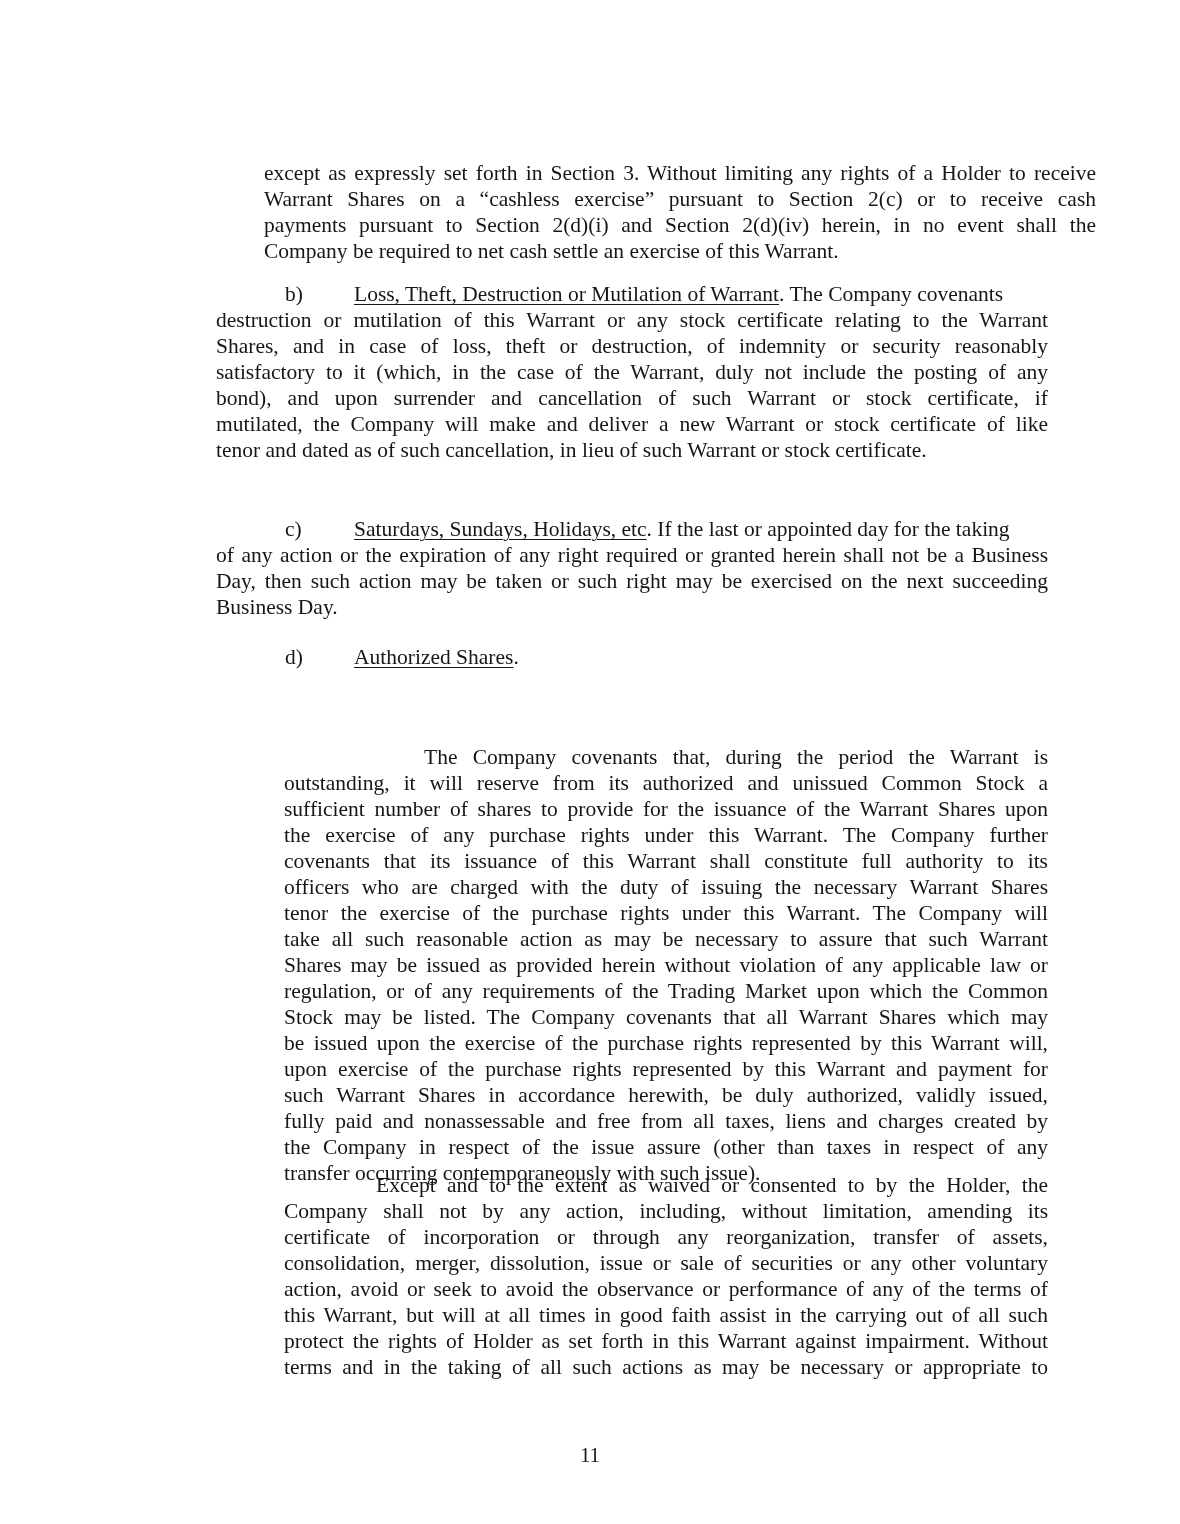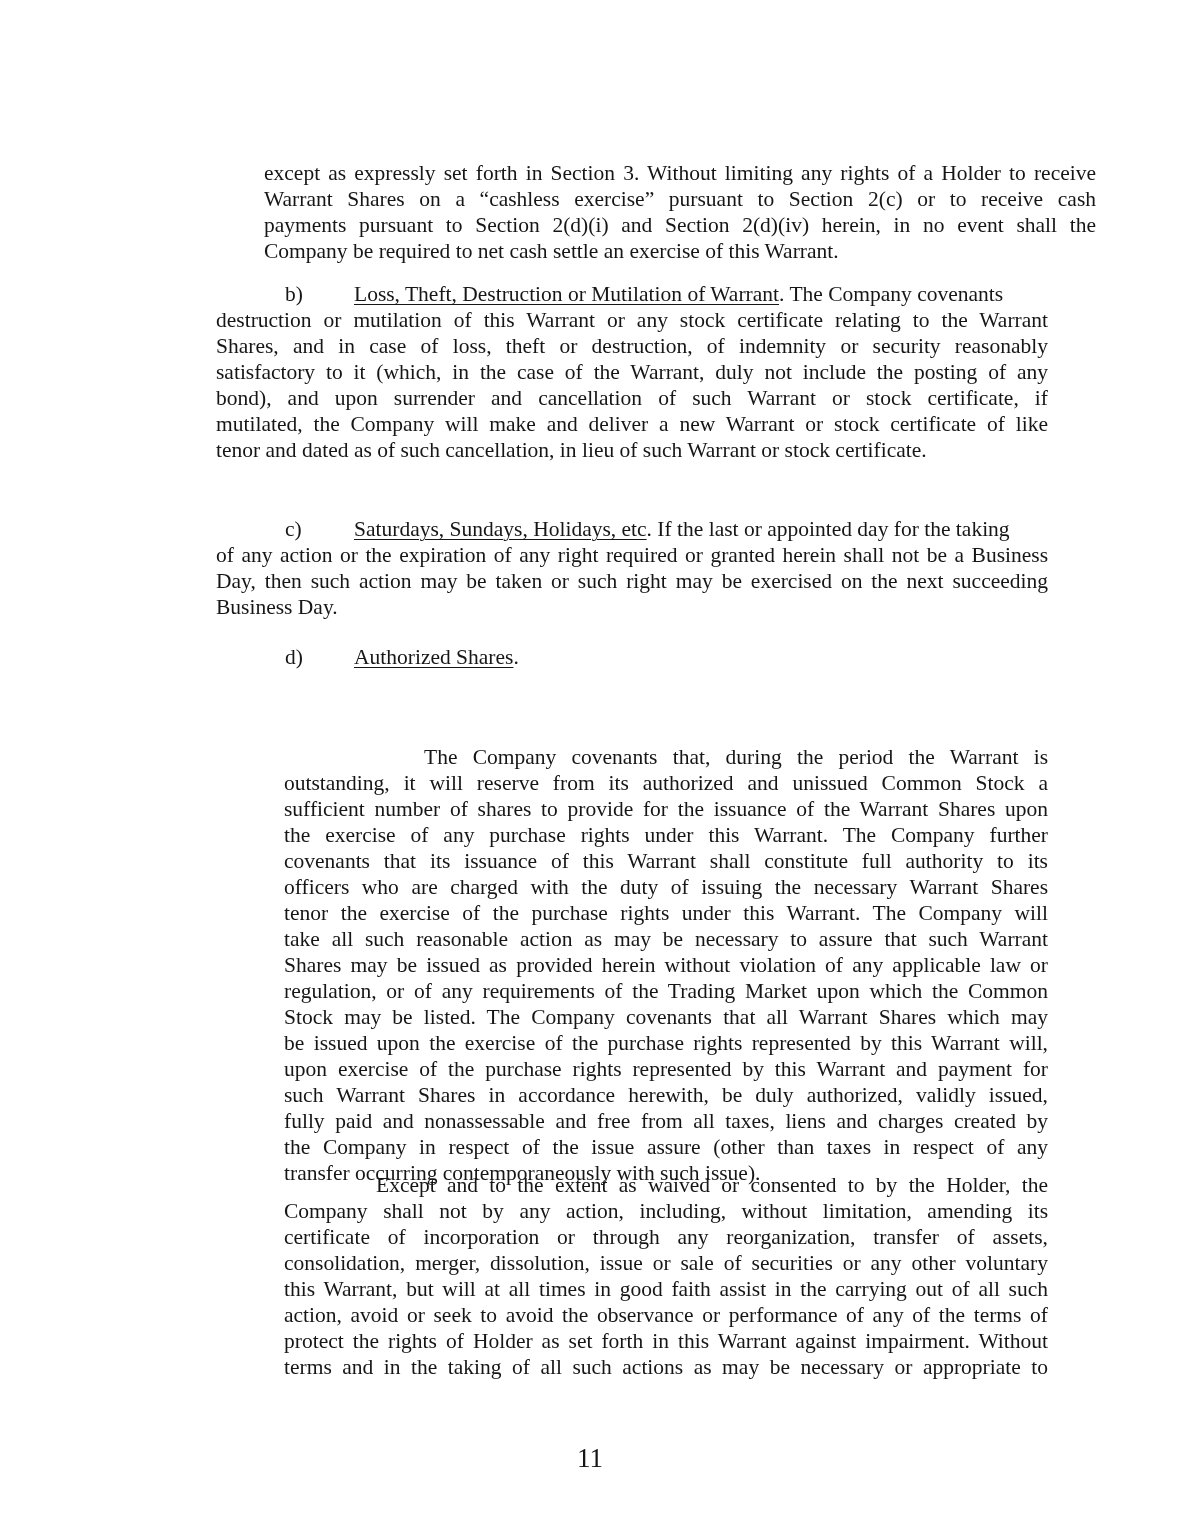--- a/index.html
+++ b/index.html
@@ -6,21 +6,21 @@
   body {
     width: 1180px; height: 1524px; background: #ffffff; position: relative; overflow: hidden;
     font-family: "Liberation Serif", "DejaVu Serif", serif; color: #161616;
   }
   .page { position: absolute; left: 0; top: 0; width: 1180px; height: 1524px; }
   .block { position: absolute; font-size: 21.5px; line-height: 26px; }
   .line { display: block; white-space: nowrap; text-align: justify; text-align-last: justify; height: 26px; }
   .line.last { text-align-last: left; }
   .u { text-decoration: underline; text-decoration-thickness: 1px; text-underline-offset: 3px; font-family: Liberation Serif, serif; }
   .label { display: inline-block; }
-  .page-number { position: absolute; left: 0; width: 1180px; top: 1443px; text-align: center; font-size: 27px; }
+  .page-number { position: absolute; left: 0; width: 1180px; top: 1443px; text-align: center; font-size: 21px; }
 </style>
 </head>
 <body>
 
 <div class="page">
 
   <div class="block" style="left:216px; top:160px; width:832px;margin-left:48px;">
     <span class="line">except as expressly set forth in Section 3.  Without limiting any rights of a Holder to receive</span>
     <span class="line">Warrant Shares on a “cashless exercise” pursuant to Section 2(c) or to receive cash</span>
     <span class="line">payments pursuant to Section 2(d)(i) and Section 2(d)(iv) herein, in no event shall the</span>
@@ -70,21 +70,21 @@
     <span class="line">fully paid and nonassessable and free from all taxes, liens and charges created by</span>
     <span class="line">the Company in respect of the issue assure (other than taxes in respect of any</span>
     <span class="line last">transfer occurring contemporaneously with such issue).</span>
   </div>
 
   <div class="block" style="left:284px; top:1172px; width:764px;">
     <span class="line" style="padding-left:92px; width:672px;">Except and to the extent as waived or consented to by the Holder, the</span>
     <span class="line">Company shall not by any action, including, without limitation, amending its</span>
     <span class="line">certificate of incorporation or through any reorganization, transfer of assets,</span>
     <span class="line">consolidation, merger, dissolution, issue or sale of securities or any other voluntary</span>
+    <span class="line">action, avoid or seek to avoid the observance or performance of any of the terms of</span>
     <span class="line">this Warrant, but will at all times in good faith assist in the carrying out of all such</span>
-    <span class="line">action, avoid or seek to avoid the observance or performance of any of the terms of</span>
     <span class="line">protect the rights of Holder as set forth in this Warrant against impairment.  Without</span>
     <span class="line">terms and in the taking of all such actions as may be necessary or appropriate to</span>
   </div>
 
   <div class="page-number">11</div>
 
 </div>
 
 </body></html>

